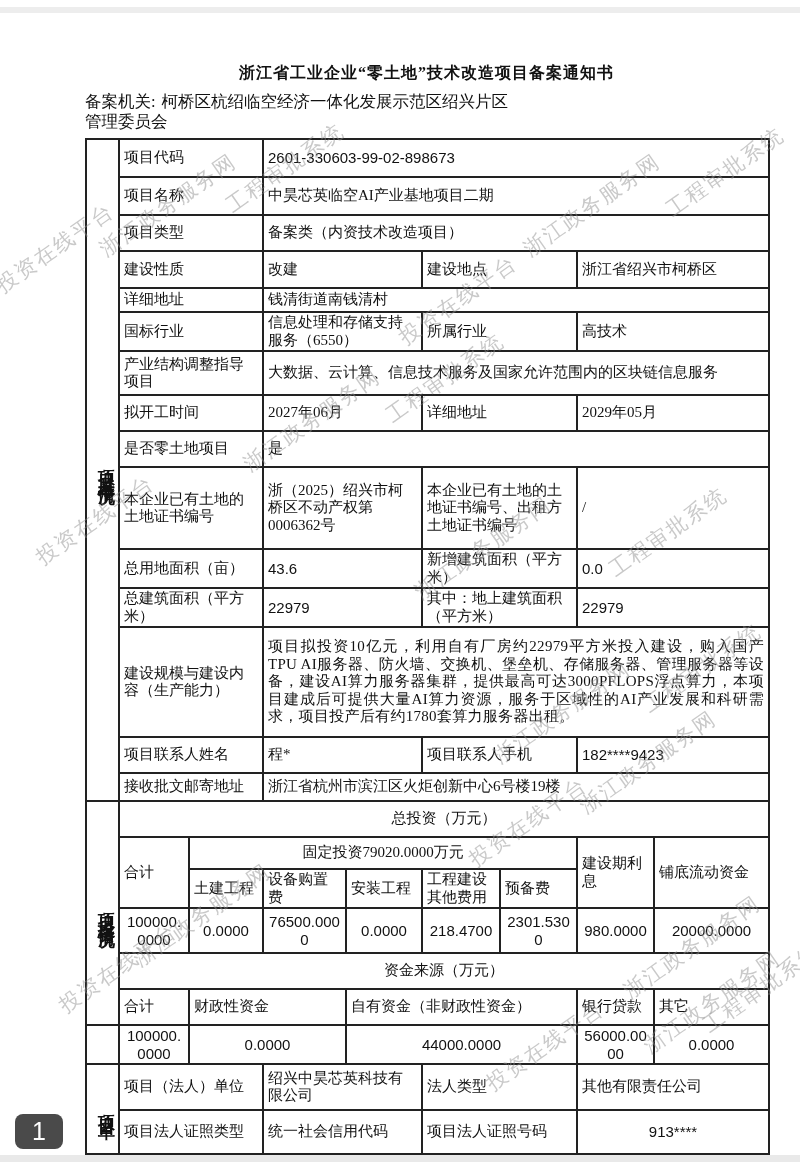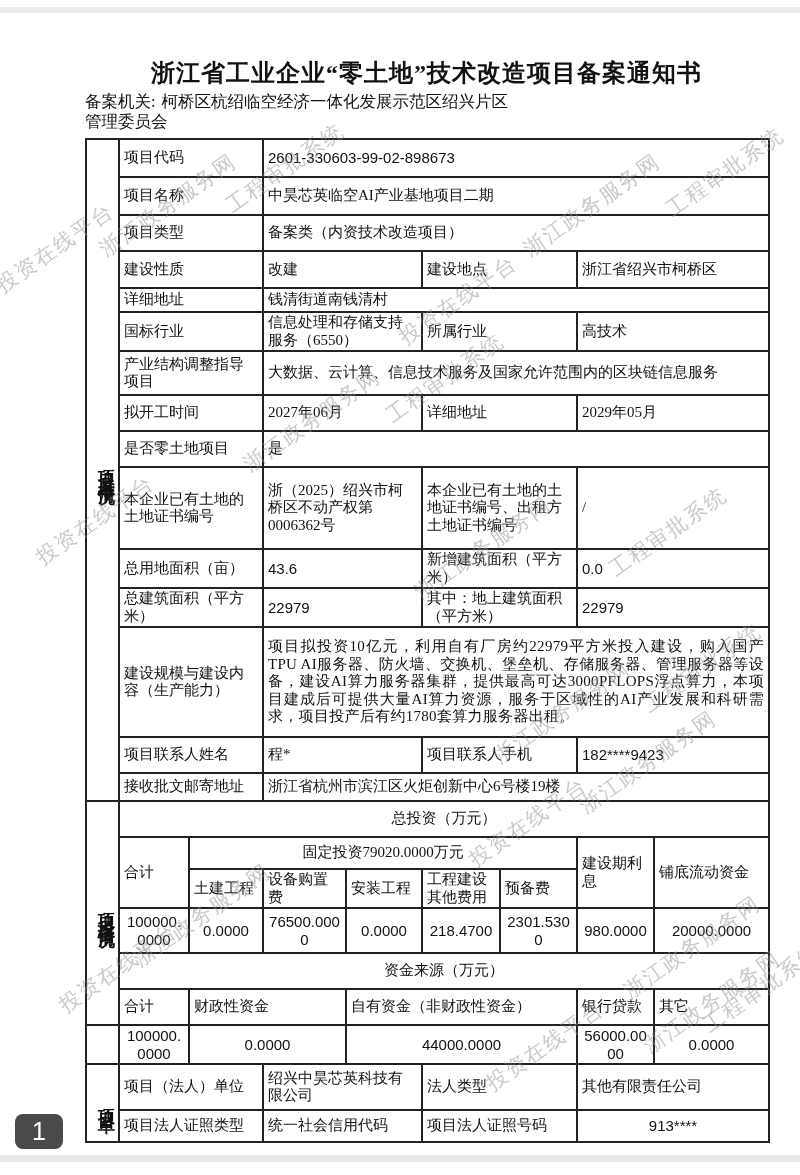--- a/index.html
+++ b/index.html
@@ -15,21 +15,21 @@
   
   .watermark-layer{position:absolute;inset:0;z-index:5;pointer-events:none;}
   .wm{
     position:absolute;font-size:21px;color:#8f8f8f;opacity:.48;
     transform:translate(-50%,-50%) rotate(-35deg);
     letter-spacing:2px;white-space:nowrap;
   }
 
   .doc{position:absolute;left:85px;top:58px;width:683px;z-index:2;}
   .title{
-    margin:0 0 4px 0;text-align:center;font-size:24px;font-weight:bold;
+    margin:0 0 4px 0;text-align:center;font-size:16px;font-weight:bold;
     letter-spacing:1px;line-height:30px;
   }
   .meta{position:relative;font-size:16.5px;line-height:19.5px;margin-bottom:7px;}
   .agency{width:428px;}
   .agency .lab{margin-right:6px;}
   .date{position:absolute;right:54px;top:0;white-space:nowrap;}
   .date .lab{margin-right:8px;}
 
   table.doc-table{
     border-collapse:collapse;table-layout:fixed;width:683px;
@@ -228,21 +228,21 @@
         <td class="num">0.0000</td>
       </tr>
 
       <tr style="height:46px">
         <td class="side" rowspan="2"><span class="vtext">项目单</span></td>
         <td class="lbl" colspan="2">项目（法人）单位</td>
         <td class="lbl" colspan="2">绍兴中昊芯英科技有限公司</td>
         <td class="lbl" colspan="2">法人类型</td>
         <td class="val" colspan="2">其他有限责任公司</td>
       </tr>
-      <tr style="height:32px">
+      <tr style="height:44px">
         <td class="lbl" colspan="2">项目法人证照类型</td>
         <td class="lbl" colspan="2">统一社会信用代码</td>
         <td class="lbl" colspan="2">项目法人证照号码</td>
         <td class="num" colspan="2">913****</td>
       </tr>
     </tbody>
       </table>
   </div>
 
   <div class="watermark-layer" id="wm-layer">

